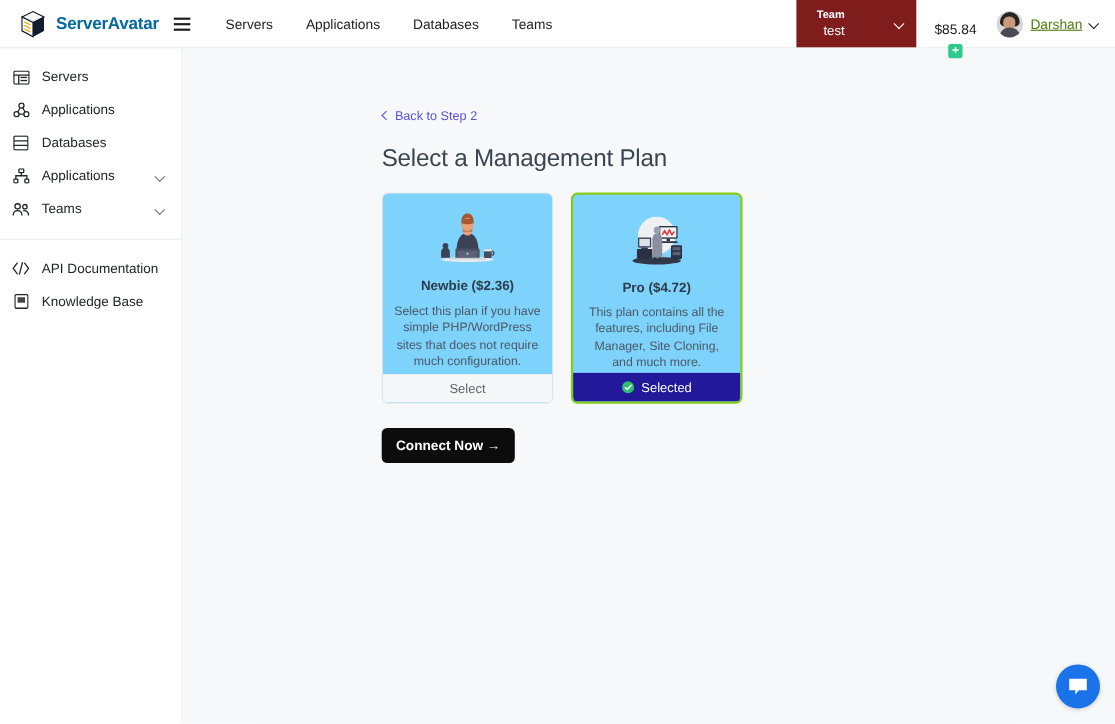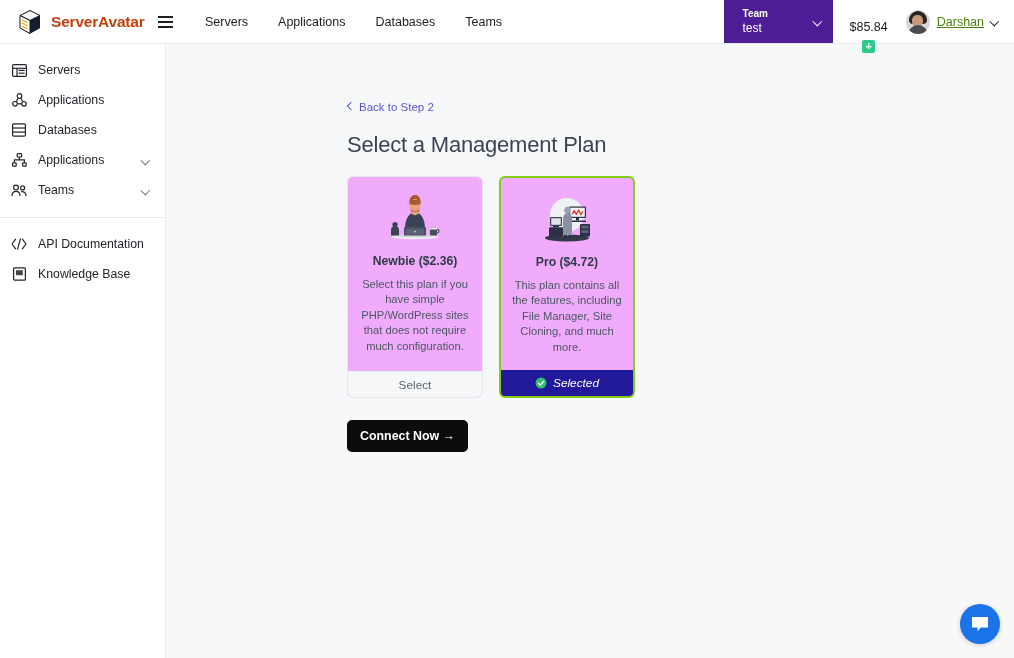--- a/index.html
+++ b/index.html
@@ -18,38 +18,38 @@
     display: flex; align-items: stretch;
     border-bottom: 1px solid #e8eaed;
     position: relative; z-index: 5;
   }
   .brand {
     display: flex; align-items: center; gap: 9px;
     padding-left: 18px; width: 148px; flex: 0 0 148px;
   }
   .brand-logo { width: 24px; height: 26px; display: block; }
   .brand-name {
-    font-size: 15.5px; font-weight: bold; color: #c2410c; letter-spacing: -0.2px;
+    font-size: 15.5px; font-weight: bold; color: #0369a1; letter-spacing: -0.2px;
   }
   .hamburger {
     display: flex; flex-direction: column; justify-content: center; gap: 3.5px;
     width: 34px; height: 44px; align-items: center; cursor: pointer;
   }
   .hamburger span { display: block; width: 15px; height: 1.6px; background: #1e1e1e; }
   .nav { display: flex; align-items: center; gap: 0px; margin-left: 8px; }
   .nav-item {
     font-size: 12.5px; color: #1d1d1f; padding: 0 15px; line-height: 44px;
     cursor: pointer; white-space: nowrap;
   }
   .header-spacer { flex: 1 1 auto; }
   .team-box {
     width: 109px; flex: 0 0 109px;
-    background: #4c1d95; color: #ffffff;
+    background: #7f1d1d; color: #ffffff;
     display: flex; align-items: center; justify-content: space-between;
-    padding: 0 10px 0 19px; cursor: pointer;
+    padding: 0 10px 0 19px; cursor: pointer; text-align: right;
   }
   .team-box .tb-texts { display: flex; flex-direction: column; gap: 1px; }
   .team-label { font-size: 10px; font-weight: bold; line-height: 12px; }
   .team-value { font-size: 12px; line-height: 14px; }
   .chev { width: 9px; height: 9px; position: relative; flex: 0 0 9px; }
   .chev::after {
     content: ""; position: absolute; left: 0; top: 1px;
     width: 5.5px; height: 5.5px;
     border-right: 1.6px solid currentColor; border-bottom: 1.6px solid currentColor;
     transform: rotate(45deg);
@@ -118,40 +118,40 @@
     font-size: 10px; font-weight: bold; border-radius: 11px;
     padding: 4px 10px 4.5px 10px; letter-spacing: 0.1px;
   }
   .page-title {
     font-size: 22px; color: #3a4552; font-weight: normal;
     margin: 9px 0 18px 0; letter-spacing: -0.2px;
   }
 
   .cards { display: flex; gap: 16px; }
   .card {
-    width: 136px; background: #f0abfc; border-radius: 6px;
+    width: 156px; background: #7dd3fc; border-radius: 6px;
     border: 1px solid #e6e8ea; display: flex; flex-direction: column;
-    overflow: hidden; cursor: pointer; gap: 15px;
+    overflow: hidden; cursor: pointer;
   }
   .card.selected { border: 2px solid #84cc16; }
   .card-top { padding: 16px 9px 0 9px; flex: 1 1 auto; display:flex; flex-direction:column; align-items:center; }
   .card-illu { width: 62px; height: 52px; margin-bottom: 9px; }
   .card-title {
     font-size: 12.2px; font-weight: bold; color: #2e3a47; text-align: center;
     margin-bottom: 9px;
   }
   .card-desc {
     font-size: 11.2px; line-height: 15.5px; color: #4c5763; text-align: center;
   }
   .card-footer {
     height: 26px; display: flex; align-items: center; justify-content: center;
     font-size: 11.8px;
   }
   .card-footer.plain { background: #f6f7f8; color: #5a646f; border-top: 1px solid #eceef0; }
-  .card-footer.active { background: #21189a; color: #ffffff; gap: 6px; font-style: italic; }
+  .card-footer.active { background: #21189a; color: #ffffff; gap: 6px; }
   .check-icon { width: 12px; height: 12px; flex: 0 0 12px; }
 
   .connect-btn {
     margin-top: 22px; display: inline-flex; align-items: center; gap: 7px;
     background: #0c0c0c; color: #ffffff; border: none; border-radius: 5px;
     font-size: 12.4px; font-weight: bold; padding: 9px 13px; cursor: pointer;
     font-family: "Liberation Sans", sans-serif;
   }
 
   .chat-bubble {

